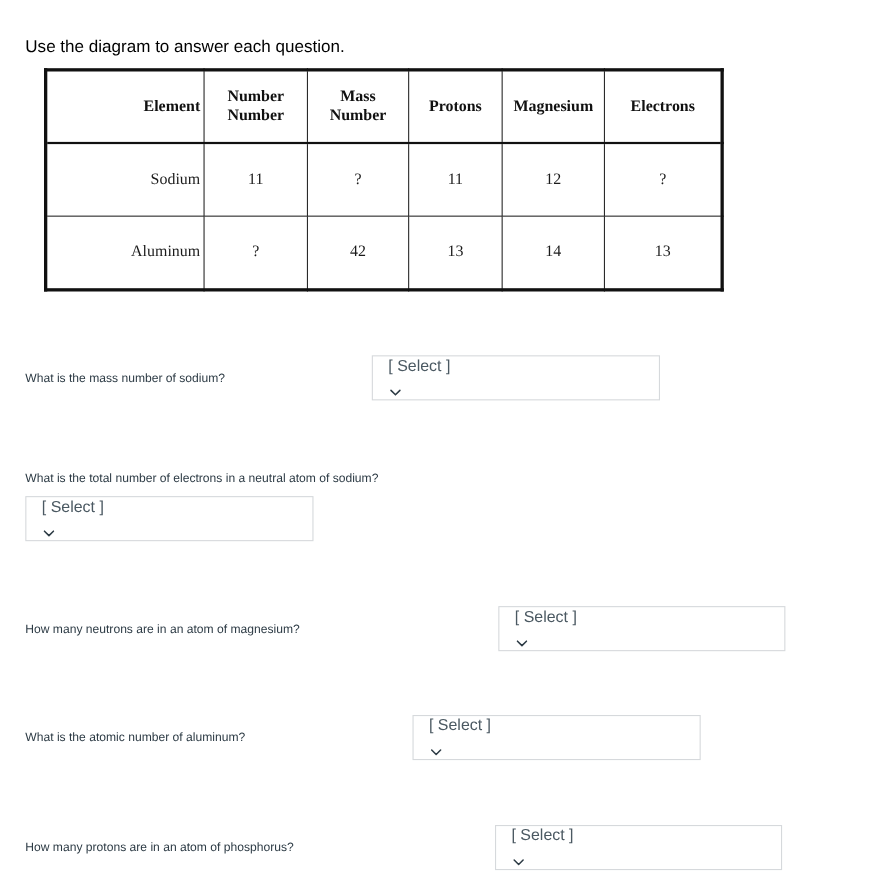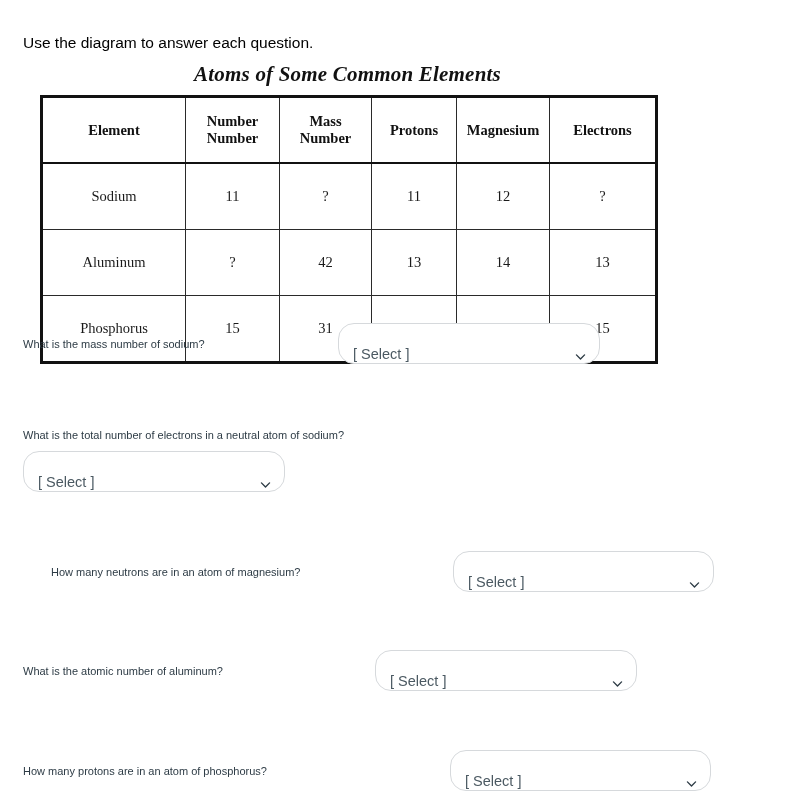--- a/index.html
+++ b/index.html
@@ -75,47 +75,48 @@
     font-size: 14.5px;
     line-height: 17px;
     text-align: center;
     color: #1a1a1a;
     height: 31px;
     vertical-align: middle;
     border: 1.6px solid #2a2a2a;
     padding: 17px 3px;
   }
   table.elements thead tr { border-bottom: 2.6px solid #111111; }
-  table.elements th:first-child, table.elements td:first-child { border-left: none; }
+  table.elements th:first-child, table.elements td:first-child { border-left: none; text-align: right; }
   table.elements th:last-child, table.elements td:last-child { border-right: none; }
   table.elements thead th { border-top: none; }
   table.elements tbody tr:last-child td { border-bottom: none; }
   .hdr-line { display: block; }
 
   
   .qblock { position: absolute; }
   .qtext {
     font-size: 11px;
     line-height: 22px;
     color: #2d3b45;
     white-space: nowrap;
   }
 
   .select {
     position: absolute;
     box-sizing: border-box;
     background: #ffffff;
     border: 1px solid #d6d9dc;
-    border-radius: 16px;
+    border-radius: 0;
     display: flex;
-    align-items: flex-end;
+    align-items: flex-start;
     justify-content: space-between;
     padding: 0 12px 0 14px;
     box-shadow: 0 0 0 0 rgba(0,0,0,0);
     cursor: pointer;
+    flex-direction: column;
   }
   .select .sel-label {
     font-size: 14.5px;
     color: #4b5962;
     line-height: 18px;
     white-space: nowrap;
   }
   .chev {
     width: 13px;
     height: 13px;
@@ -123,21 +124,20 @@
     display: block;
     color: #2d3b45;
   }
 </style>
 </head>
 <body>
 
 <div class="intro">Use the diagram to answer each question.</div>
 
 <div class="diagram">
-  <div class="diagram-title">Atoms of Some Common Elements</div>
 
   <table class="elements">
     <colgroup>
       <col class="c-element">
         <col class="c-atomic">
         <col class="c-mass">
       <col class="c-protons">
         <col class="c-neutrons">
         <col class="c-electrons">
     </colgroup>
@@ -175,28 +175,20 @@
         <td>?</td>
       </tr>
       <tr>
         <td>Aluminum</td>
         <td>?</td>
         <td>42</td>
         <td>13</td>
         <td>14</td>
         <td>13</td>
       </tr>
-      <tr>
-        <td>Phosphorus</td>
-        <td>15</td>
-        <td>31</td>
-        <td>?</td>
-        <td>16</td>
-        <td>15</td>
-      </tr>
     </tbody>
   </table>
 </div>
 
 <div class="qblock" style="left:23px; top:333px;">
   <div class="qtext">What is the mass number of sodium?</div>
 </div>
 <div class="select" style="left:338px; top:323px; width:262px; height:41px;">
   <span class="sel-label">[ Select ]</span>
   <svg class="chev" viewBox="0 0 16 16">
@@ -207,21 +199,21 @@
 <div class="qblock" style="left:23px; top:424px;">
   <div class="qtext">What is the total number of electrons in a neutral atom of sodium?</div>
 </div>
 <div class="select" style="left:23px; top:451px; width:262px; height:41px;">
   <span class="sel-label">[ Select ]</span>
   <svg class="chev" viewBox="0 0 16 16">
     <path d="M3 6 L8 11 L13 6" fill="none" stroke="currentColor" stroke-width="1.7" stroke-linecap="round" stroke-linejoin="round"></path>
   </svg>
 </div>
 
-<div class="qblock" style="left:23px; top:561px;margin-left:28px;">
+<div class="qblock" style="left:23px; top:561px;">
   <div class="qtext">How many neutrons are in an atom of magnesium?</div>
 </div>
 <div class="select" style="left:453px; top:551px; width:261px; height:41px;">
   <span class="sel-label">[ Select ]</span>
   <svg class="chev" viewBox="0 0 16 16">
     <path d="M3 6 L8 11 L13 6" fill="none" stroke="currentColor" stroke-width="1.7" stroke-linecap="round" stroke-linejoin="round"></path>
   </svg>
 </div>
 
 <div class="qblock" style="left:23px; top:660px;">

